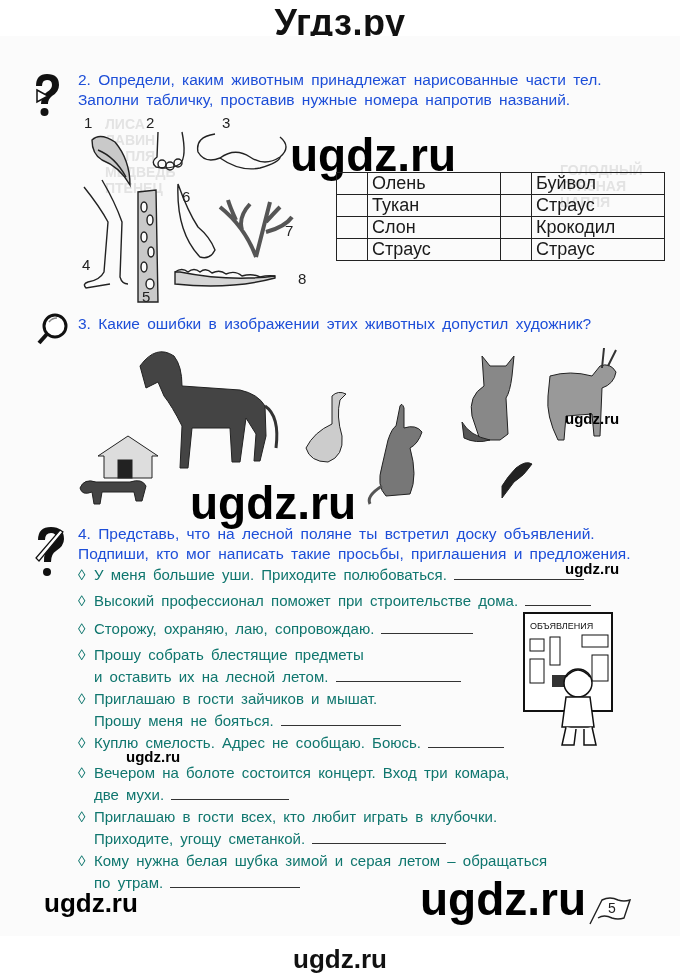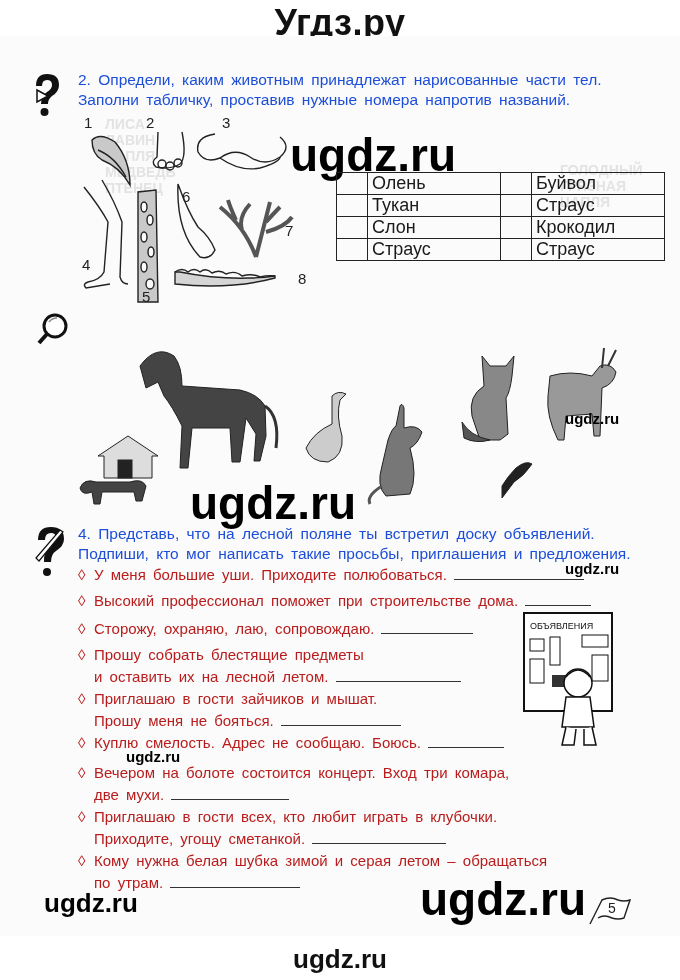--- a/index.html
+++ b/index.html
@@ -10,21 +10,21 @@
   .page { position:absolute; top:36px; left:0; width:680px; height:900px; background:#fbfbfb; }
   .abs { position:absolute; }
   .task-text { font-size:15.5px; line-height:20px; color:#1d4ed8; word-spacing:3px; }
   .wm-big { font-weight:bold; font-size:46px; color:#000; letter-spacing:0; }
   .wm-small { font-weight:bold; font-size:15px; color:#000; }
   .wm-mid { font-weight:bold; font-size:26px; color:#000; }
   table.animals { border-collapse:collapse; font-size:18px; }
   table.animals td { border:1.3px solid #222; height:17px; padding:0 4px; }
   table.animals td.num { width:22px; }
   table.animals td.name { width:124px; }
-  .bullet-row { position:absolute; left:78px; font-size:15px; color:#b91c1c; line-height:22px; word-spacing:3px; }
+  .bullet-row { position:absolute; left:78px; font-size:15px; color:#0f766e; line-height:22px; word-spacing:3px; }
   .bullet-row .diamond { display:inline-block; width:16px; }
   .line { display:inline-block; border-bottom:1px solid #333; height:14px; vertical-align:baseline; }
   .ghost { position:absolute; color:#e3e3e3; font-size:14px; font-weight:bold; }
   .page-num { position:absolute; left:588px; top:894px; width:44px; height:32px; }
 </style>
 </head>
 <body>
 
 <div class="site-title">Угдз.ру</div>
 
@@ -122,20 +122,21 @@
   </tbody>
     </table>
 
   <div class="abs" style="left:36px;top:276px;width:34px;height:34px;">
     <svg width="34" height="34" viewBox="0 0 34 34">
       <circle cx="19" cy="14" r="11" fill="#fff" stroke="#111" stroke-width="3"></circle>
       <path d="M13 10 Q16 6 21 6" stroke="#888" stroke-width="1.5" fill="none"></path>
       <path d="M11 22 L3 31" stroke="#111" stroke-width="4"></path>
     </svg>
   </div>
+  <div class="abs task-text" style="left:78px;top:278px;width:580px;">3. Какие ошибки в изображении этих животных допустил художник?</div>
 
   <div class="abs" style="left:70px;top:300px;width:580px;height:170px;">
     <svg width="580" height="170" viewBox="0 0 580 170">
       <g fill="#444" stroke="#222" stroke-width="1">
 
         <path d="M28 120 L58 100 L88 120 L82 120 L82 142 L34 142 L34 120 Z" fill="#ddd"></path>
         <rect x="48" y="124" width="14" height="18" fill="#222"></rect>
 
         <path d="M10 152 Q14 142 26 146 L60 146 Q72 142 76 150 L72 165 L66 165 L64 156 L32 156 L30 168 L24 168 L22 156 Q12 160 10 152 Z"></path>
 

